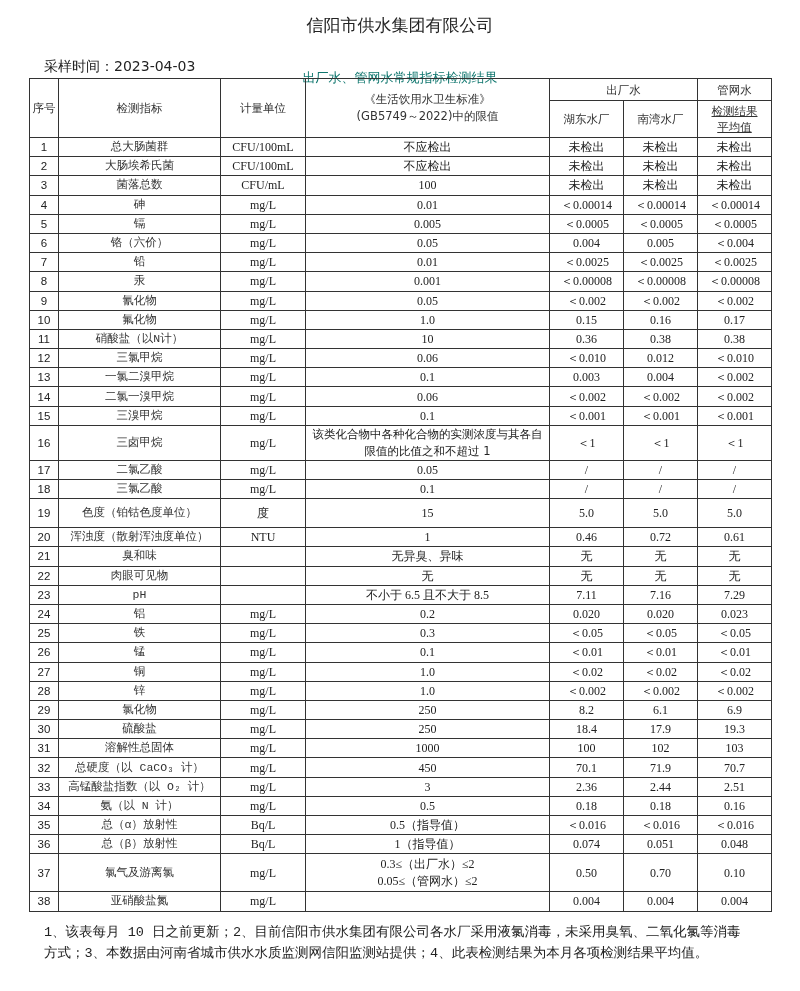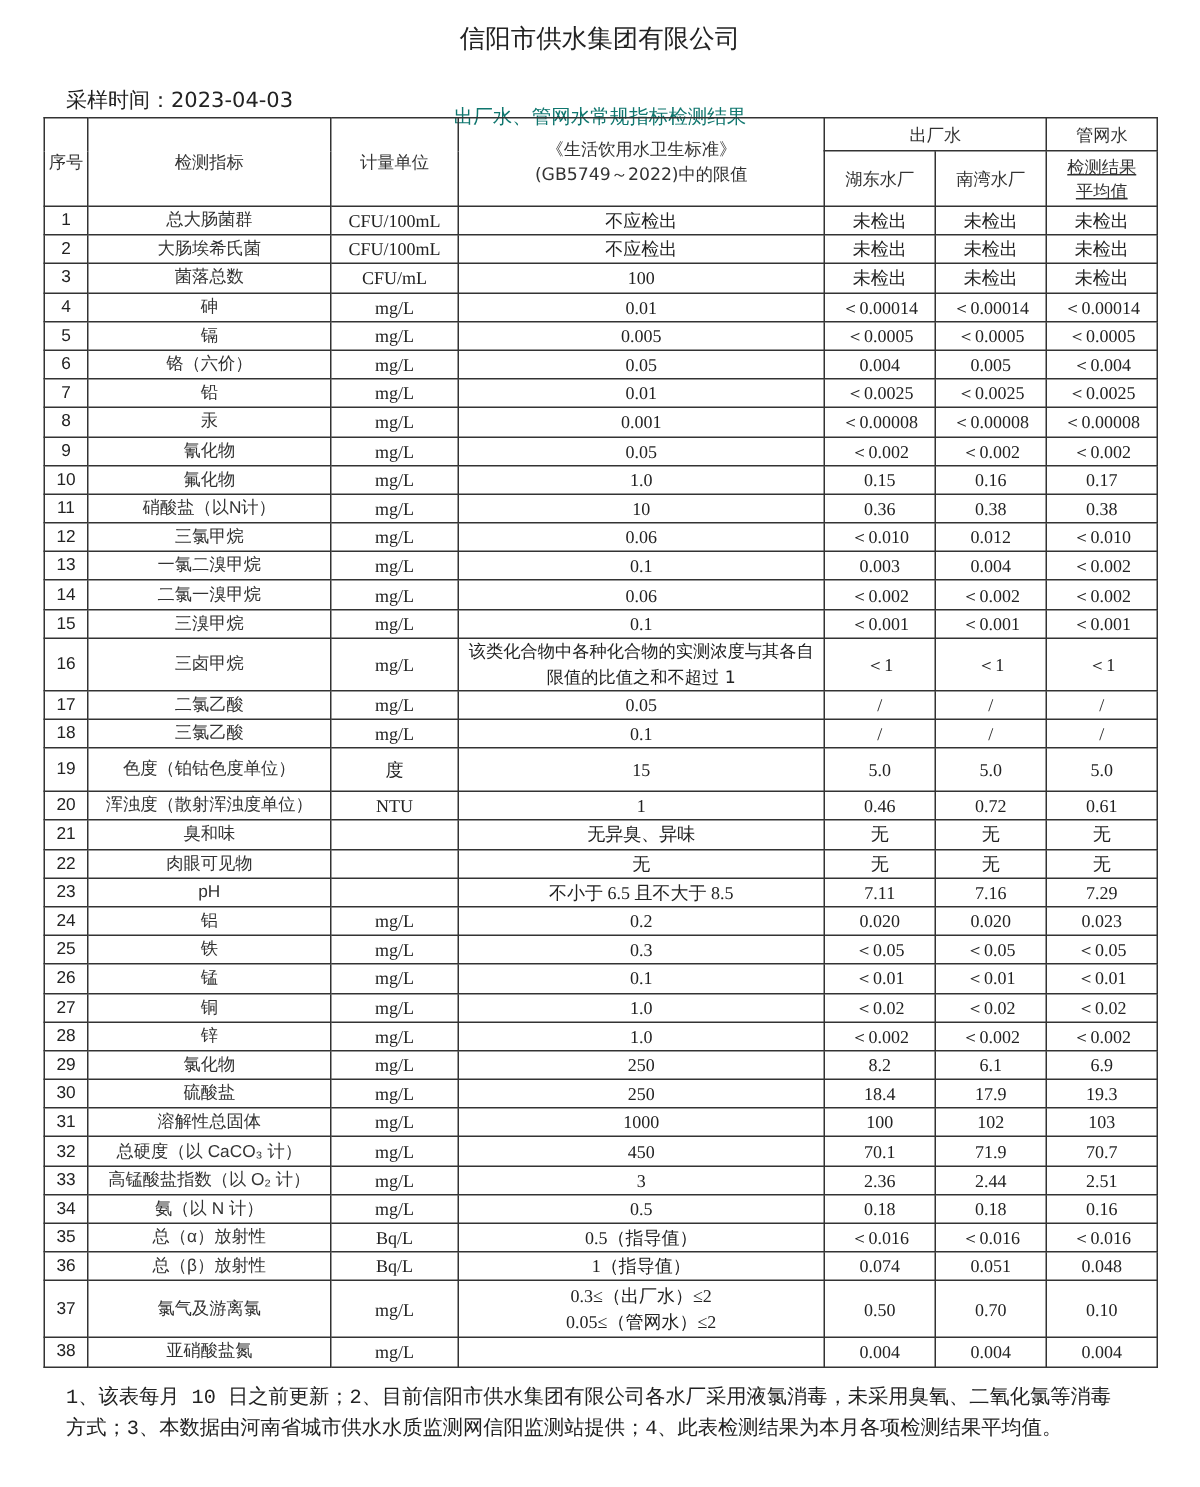--- a/index.html
+++ b/index.html
@@ -11,21 +11,21 @@
             font-size: 13px; font-family: "DejaVu Sans", "Liberation Sans", sans-serif; color: #0f766e; margin-top: 32px; }
   .sample { position: absolute; top: 58px; left: 44px; font-size: 14px;
             font-family: "DejaVu Sans", "Liberation Sans", sans-serif; color: #222; }
   table { position: absolute; top: 78px; left: 29px; width: 742px; border-collapse: collapse;
           table-layout: fixed; }
   td, th { border: 1px solid #333; text-align: center; vertical-align: middle;
            font-size: 11px; font-weight: normal; padding: 0 2px; line-height: 14px;
            overflow: hidden; white-space: nowrap; }
   th { font-family: "DejaVu Sans", "Liberation Sans", sans-serif; font-size: 11.5px; color: #333; }
   td.no { font-family: "Liberation Sans", "DejaVu Sans", sans-serif; font-size: 11.5px; }
-  td.name { font-family: Liberation Sans, sans-serif; font-size: 11.5px; color: #333;}
+  td.name { font-family: Liberation Mono, monospace; font-size: 11.5px; color: #333;}
   td.limit.wrap { white-space: normal; line-height: 17px; }
   td.val { font-family: "Liberation Serif", "DejaVu Serif", serif; font-size: 12px; }
   tr.r { height: 19.2px; }
   tr.tall16 { height: 35px; }
   tr.tall19 { height: 29px; }
   tr.tall37 { height: 38px; }
   .notes { position: absolute; top: 922px; left: 44px; width: 710px; font-size: 13.5px;
            line-height: 21px; font-family: Liberation Mono, monospace; color: #222; }
 </style>
 </head>

